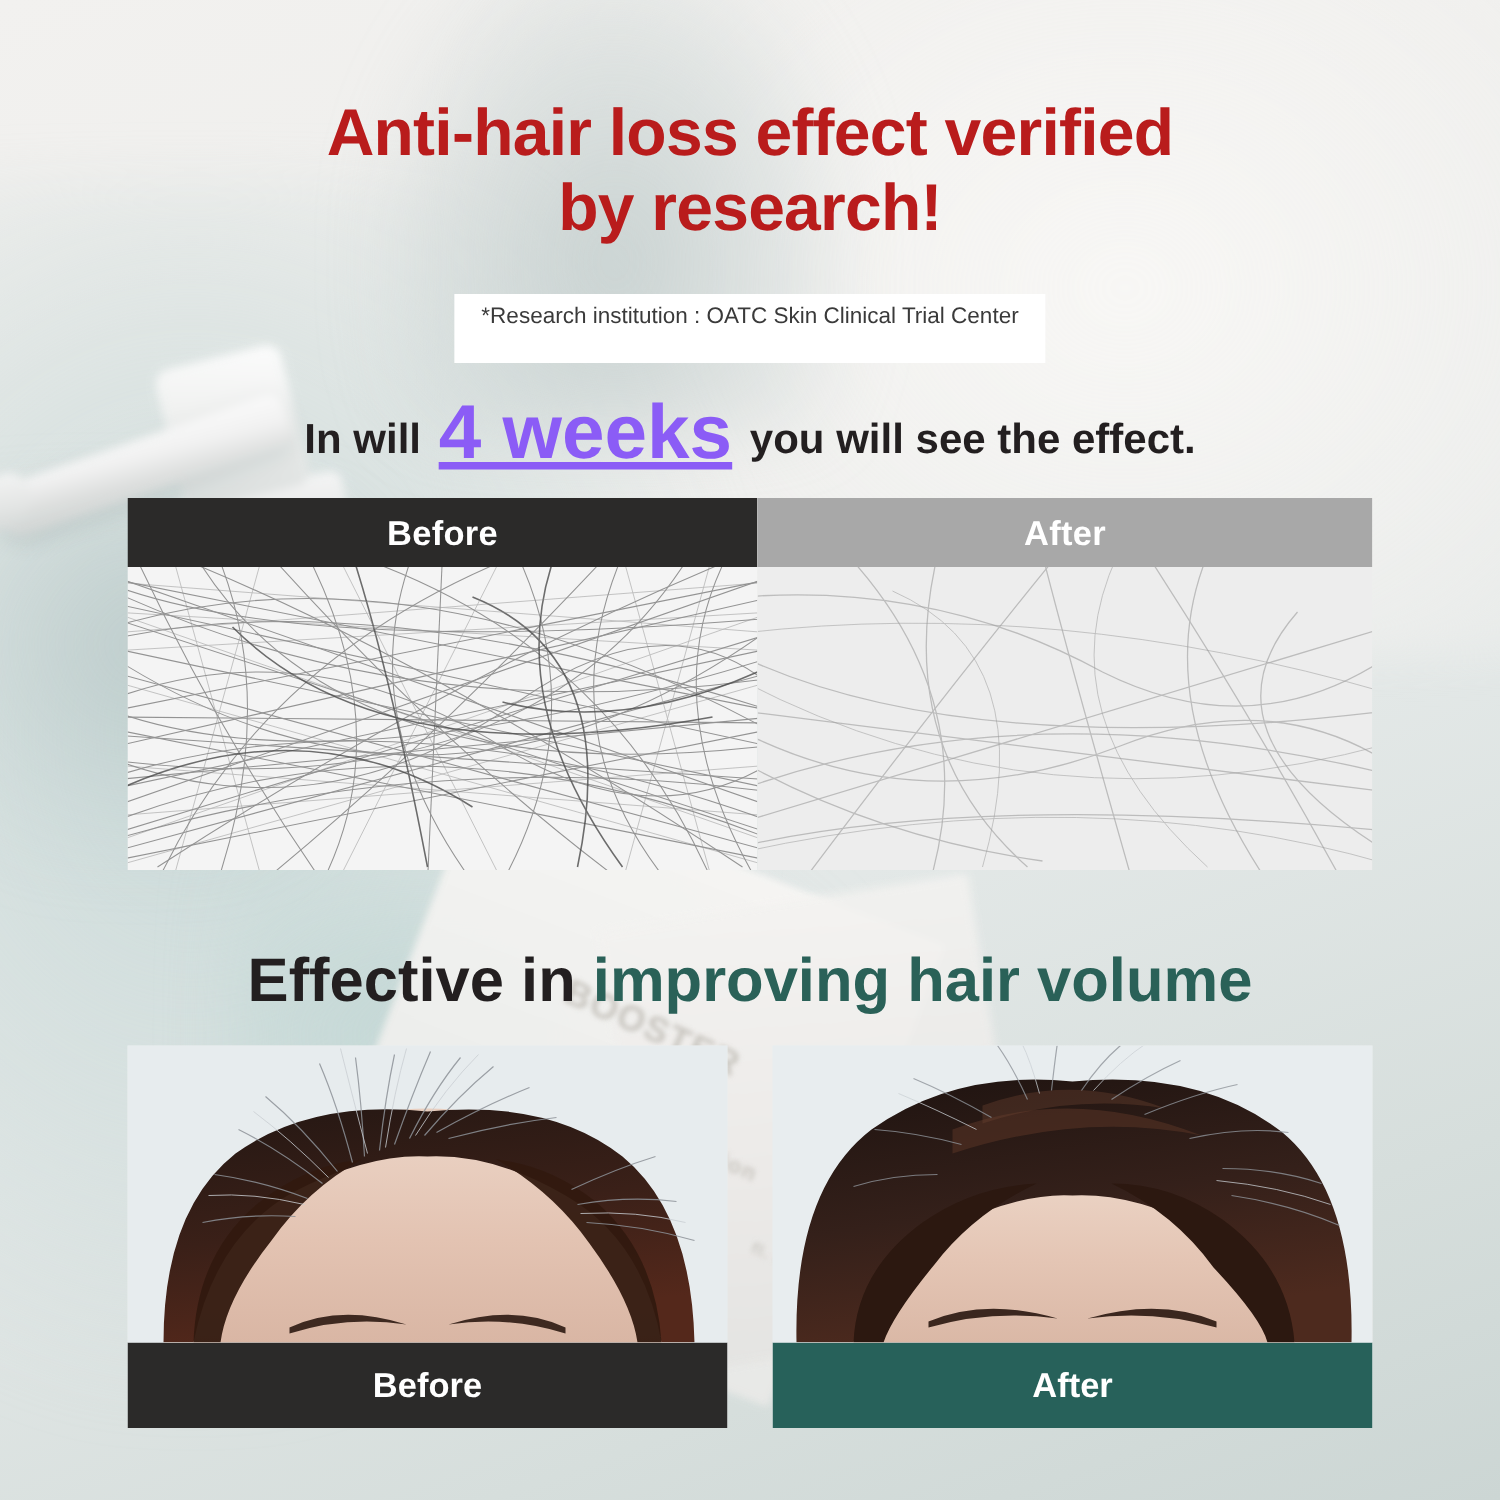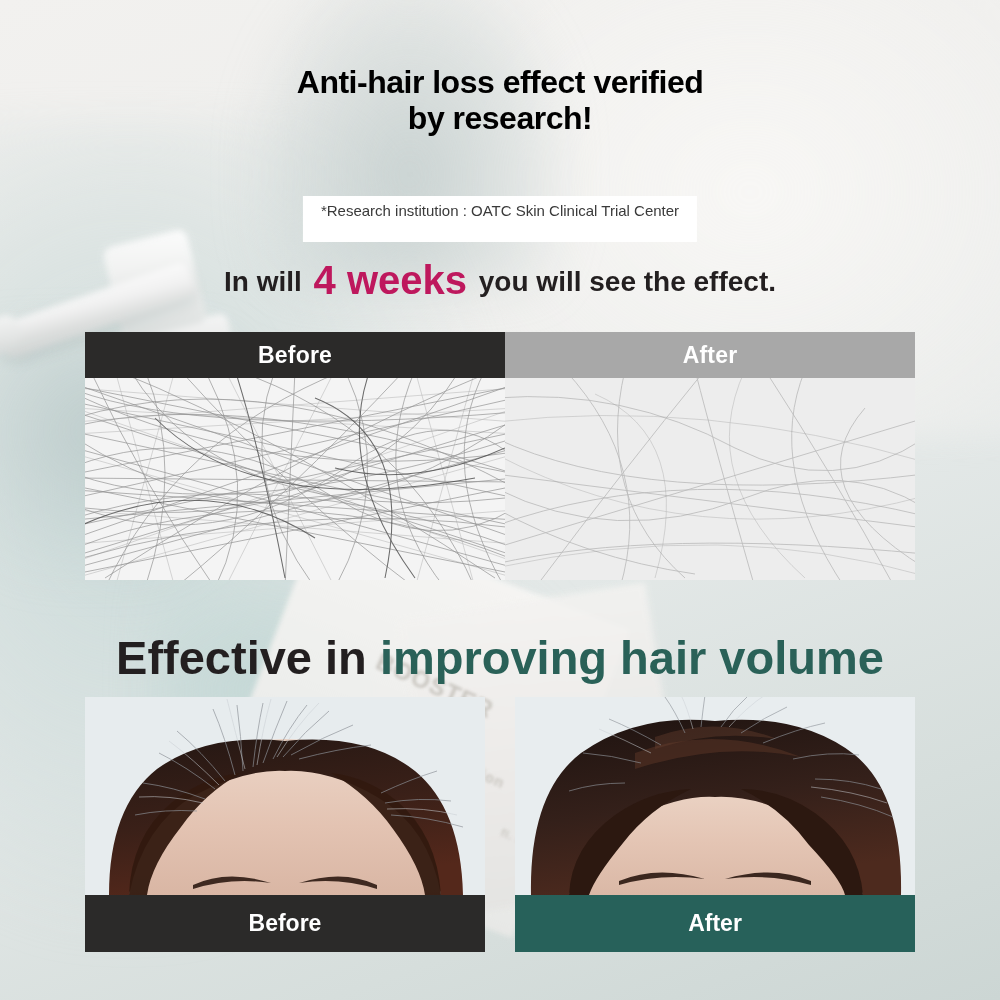--- a/index.html
+++ b/index.html
@@ -173,22 +173,22 @@
     filter: blur(22px);
   }
 
   
   .headline {
     position: absolute;
     left: 0;
     right: 0;
     top: 64px;
     text-align: center;
-    color: #000000;
-    font-size: 32px;
+    color: #b91c1c;
+    font-size: 44px;
     line-height: 1.14;
     font-weight: 800;
     letter-spacing: -0.5px;
   }
 
   .caption-box {
     position: absolute;
     left: 50%;
     transform: translateX(-50%);
     top: 196px;
@@ -204,25 +204,26 @@
     left: 0;
     right: 0;
     top: 258px;
     text-align: center;
     color: #231f20;
     font-size: 28px;
     font-weight: 700;
     white-space: nowrap;
   }
   .subline .accent {
-    color: #be185d;
-    font-size: 40px;
+    color: #8b5cf6;
+    font-size: 51px;
     font-weight: 800;
     vertical-align: -3px;
     padding: 0 4px;
+    text-decoration: underline;
   }
 
   
   .strand-block {
     position: absolute;
     left: 85px;
     top: 332px;
     width: 830px;
     height: 248px;
     display: flex;
@@ -255,21 +256,21 @@
 
   .strand-img svg { display: block; width: 100%; height: 100%; }
 
   
   .heading2 {
     position: absolute;
     left: 0;
     right: 0;
     top: 630px;
     text-align: center;
-    font-size: 47px;
+    font-size: 41px;
     font-weight: 800;
     color: #231f20;
     white-space: nowrap;
   }
   .heading2 .accent { color: #2a6158; }
 
   
   .photo-panel {
     position: absolute;
     top: 697px;

